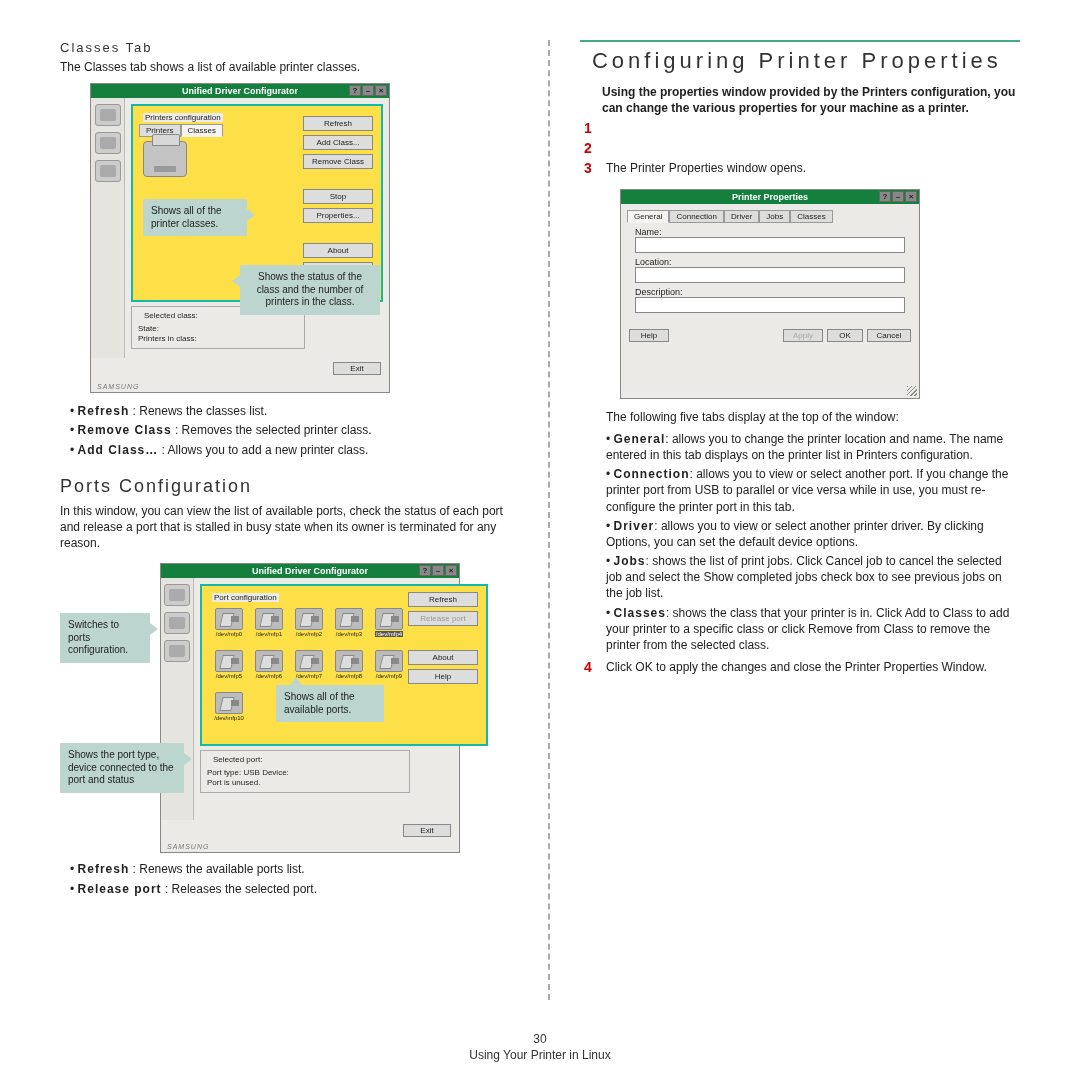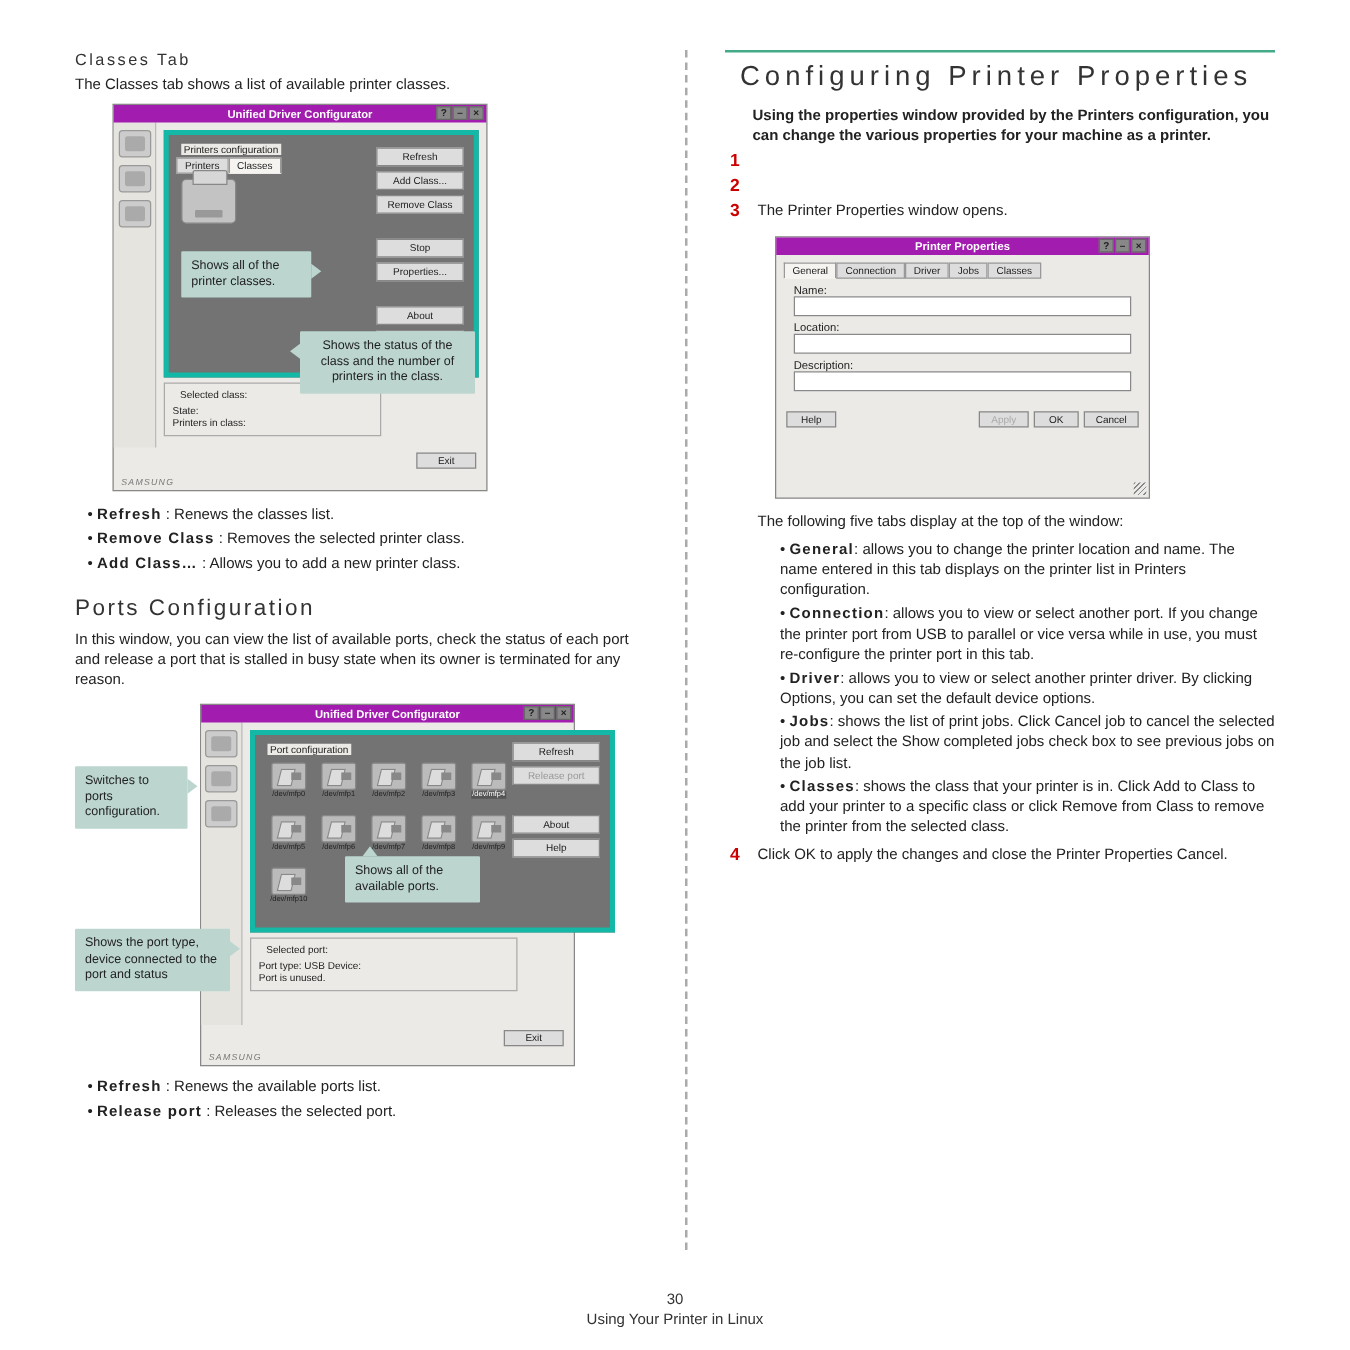--- a/index.html
+++ b/index.html
@@ -66,40 +66,40 @@
 
   
   .shot {
     border: 1px solid #888;
     background: #eceae6;
     margin: 8px auto 10px auto;
     font-size: 9px;
     position: relative;
   }
   .shot-title {
-    background: #a21caf;
+    background: #15803d;
     color: #fff;
     text-align: center;
     padding: 2px 0;
     font-weight: bold;
     font-size: 9px;
     position: relative;
   }
   .shot-title .win-icons {
     position:absolute; right:2px; top:1px; display:flex; gap:1px;
   }
   .shot-title .win-icons span {
     display:inline-block; width:12px; height:11px; background:#888; border:1px solid #666; font-size:8px; line-height:10px; text-align:center; color:#222;
   }
   .shot-body { display:flex; }
   .shot-side { width:34px; background:#e6e4df; border-right:1px solid #bbb; display:flex; flex-direction:column; gap:6px; padding:6px 3px; align-items:center;}
   .side-ico { width:26px; height:22px; background:#ccc; border:1px solid #999; border-radius:3px; position:relative;}
   .side-ico::after{content:""; position:absolute; inset:4px; background:#aaa; border-radius:2px;}
   .shot-main { flex:1; padding:6px; position:relative;}
-  .fieldset { border:4px solid #14b8a6; padding:6px; margin-bottom:4px; background:#737373;}
+  .fieldset { border:2px solid #14b8a6; padding:6px; margin-bottom:4px; background:#fde047;}
   .legend { font-size:8px; margin:-10px 0 2px 4px; background:#eceae6; display:inline-block; padding:0 2px;}
   .tab-row { display:flex; gap:0; margin-bottom:4px;align-items:center;}
   .tab { border:1px solid #999; padding:1px 6px; font-size:8px; background:#ddd;}
   .tab.active{ background:#f6f4f0; border-bottom-color:#f6f4f0;}
   .btn-col { position:absolute; right:8px; top:10px; width:70px; display:flex; flex-direction:column; gap:4px;}
   .btn, .btn-small { border:1px solid #888; background:#ddd; font-size:8px; text-align:center; padding:2px 2px;}
   .btn-small { padding:1px 4px; }
   .large-area { height:145px; border:none; position:relative; margin-right:78px;}
   .sel-info { font-size:8px; border:1px solid #aaa; padding:4px 6px; margin-right:78px; margin-top:4px; line-height:1.3;}
   .footer-row { display:flex; justify-content:flex-end; padding:4px 8px;}
@@ -334,31 +334,31 @@
         <div class="pp-right">
           <div class="btn-small" style="width:40px; color:#aaa;">Apply</div>
           <div class="btn-small" style="width:36px;">OK</div>
           <div class="btn-small" style="width:44px;">Cancel</div>
         </div>
       </div>
       <div class="grip"></div>
     </div>
 
     <p class="indent-sub">The following five tabs display at the top of the window:</p>
-    <ul class="bullet-list" style="margin-left:44px;" id="tab-items">
+    <ul class="bullet-list" style="margin-left:26px;" id="tab-items">
         <li><span class="term">General</span>: allows you to change the printer location and name. The name entered in this tab displays on the printer list in Printers configuration.</li>
         <li><span class="term">Connection</span>: allows you to view or select another port. If you change the printer port from USB to parallel or vice versa while in use, you must re-configure the printer port in this tab.</li>
         <li><span class="term">Driver</span>: allows you to view or select another printer driver. By clicking Options, you can set the default device options.</li>
         <li><span class="term">Jobs</span>: shows the list of print jobs. Click Cancel job to cancel the selected job and select the Show completed jobs check box to see previous jobs on the job list.</li>
         <li><span class="term">Classes</span>: shows the class that your printer is in. Click Add to Class to add your printer to a specific class or click Remove from Class to remove the printer from the selected class.</li>
       </ul>
 
     <div class="step">
         <span class="step-num">4</span>
-      <p>Click OK to apply the changes and close the Printer Properties Cancel.</p>
+      <p>Click OK to apply the changes and close the Printer Properties Window.</p>
     </div>
   </div>
 </div>
 
 <div class="page-footer">
   <span class="pn">30</span>
   <span>Using Your Printer in Linux</span>
 </div>
 
 </body></html>

